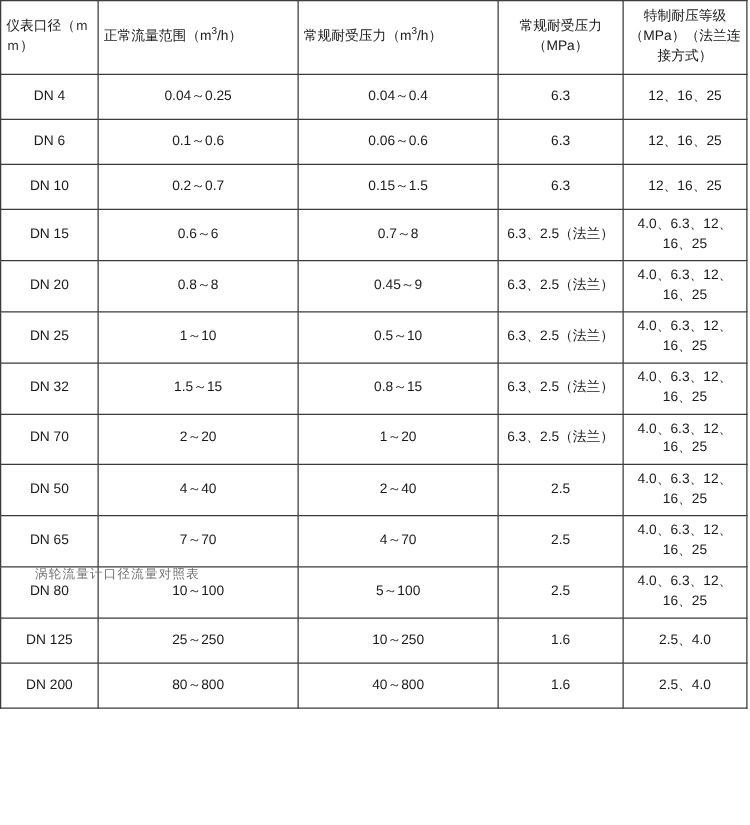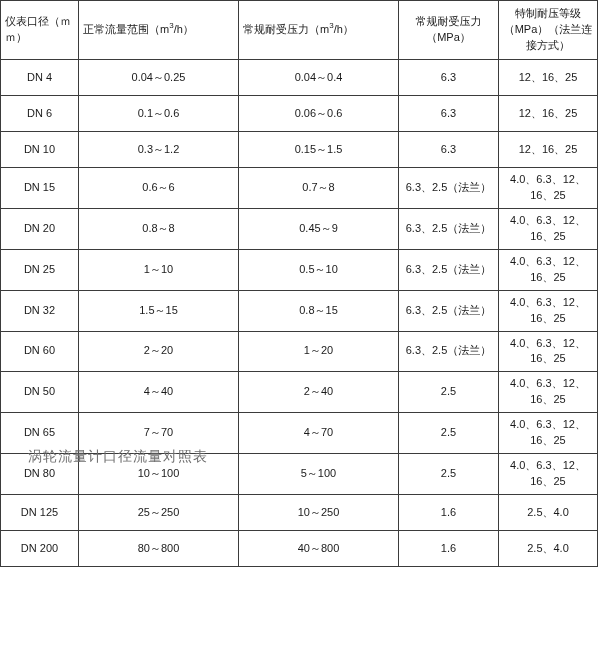--- a/index.html
+++ b/index.html
@@ -59,21 +59,21 @@
   }
   .sup {
     vertical-align: super;
     font-size: 8px;
     line-height: 0;
   }
   .footer-note {
     position: absolute;
     left: 28px;
     bottom: 2px;
-    font-size: 14px;
+    font-size: 10px;
     color: #6f6f6f;
     letter-spacing: 1px;
     white-space: nowrap;
   }
 </style>
 </head>
 <body>
 
 <div class="sheet">
 
@@ -105,21 +105,21 @@
         </tr>
         <tr>
           <td class="dn">DN 6</td>
           <td>0.1～0.6</td>
           <td>0.06～0.6</td>
           <td>6.3</td>
           <td>12、16、25</td>
         </tr>
         <tr>
           <td class="dn">DN 10</td>
-          <td>0.3～1.2</td>
+          <td>0.2～0.7</td>
           <td>0.15～1.5</td>
           <td>6.3</td>
           <td>12、16、25</td>
         </tr>
         <tr>
           <td class="dn">DN 15</td>
           <td>0.6～6</td>
           <td>0.7～8</td>
           <td>6.3、2.5（法兰）</td>
           <td>4.0、6.3、12、16、25</td>
@@ -139,21 +139,21 @@
           <td>4.0、6.3、12、16、25</td>
         </tr>
         <tr>
           <td class="dn">DN 32</td>
           <td>1.5～15</td>
           <td>0.8～15</td>
           <td>6.3、2.5（法兰）</td>
           <td>4.0、6.3、12、16、25</td>
         </tr>
         <tr>
-          <td class="dn">DN 60</td>
+          <td class="dn">DN 70</td>
           <td>2～20</td>
           <td>1～20</td>
           <td>6.3、2.5（法兰）</td>
           <td>4.0、6.3、12、16、25</td>
         </tr>
         <tr>
           <td class="dn">DN 50</td>
           <td>4～40</td>
           <td>2～40</td>
           <td>2.5</td>

